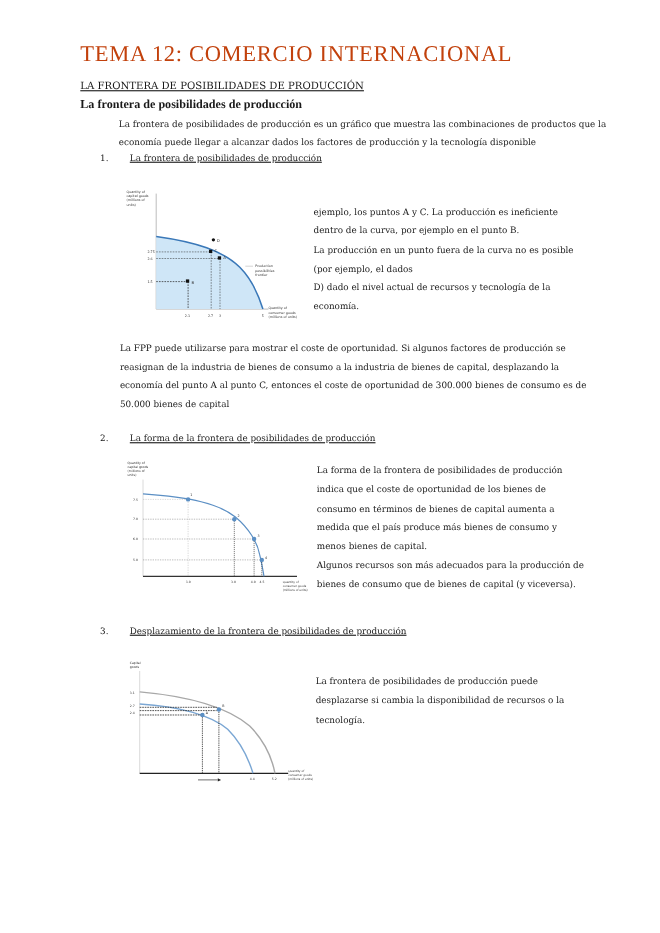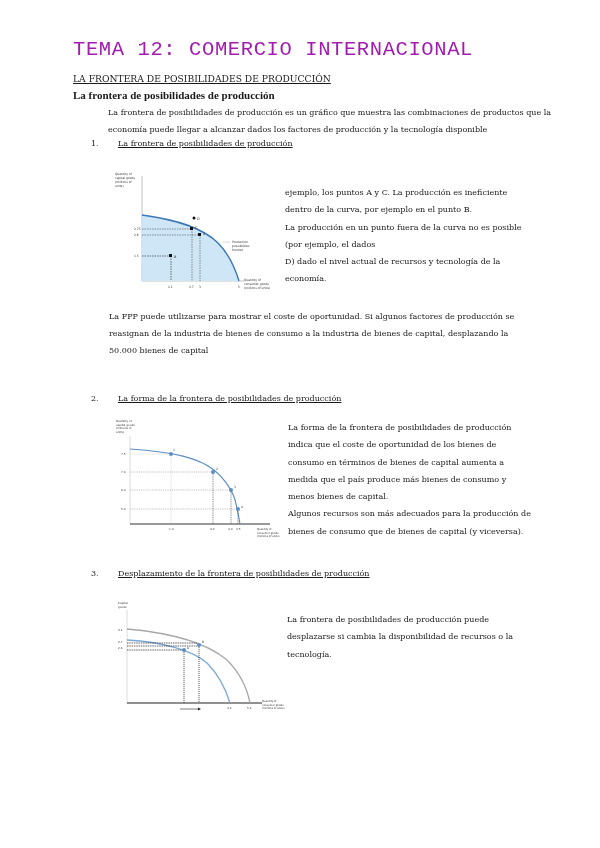--- a/index.html
+++ b/index.html
@@ -1,19 +1,19 @@
 <!DOCTYPE html>
 <html><head>
 <meta charset="utf-8">
 <style>
   html, body { margin:0; padding:0; background:#ffffff; }
   body { width:600px; height:848px; position:relative; overflow:hidden;
          font-family:"DejaVu Serif", serif; color:#1a1a1a; }
   .abs { position:absolute; }
-  .title { left:73px; top:38px; font-size:20.5px; letter-spacing:0.6px; font-family:Liberation Mono, monospace; font-weight:normal; color:#a21caf; white-space:nowrap; }
+  .title { left:73px; top:38px; font-size:20.5px; letter-spacing:0.6px; font-family:Liberation Serif, serif; font-weight:normal; color:#c2410c; white-space:nowrap; }
   .sec-head { left:73px; top:73px; font-size:9.2px; text-decoration:underline; white-space:nowrap; }
   .sub-head { left:73px; top:89px; font-size:9.4px; font-weight:bold; white-space:nowrap; font-family:"Liberation Serif", serif; font-size:11px; }
   .para { font-size:8px; line-height:17px; }
   .intro { left:73px; top:104px; width:470px;margin-left:35px; }
   .list-item { font-size:8px; white-space:nowrap; }
   .list-item .num { display:inline-block; width:27px; }
   .list-item .lbl { text-decoration:underline; }
   .rt { font-size:8px; line-height:17.3px; }
   svg text { font-family:"DejaVu Sans", sans-serif; fill:#333; }
 </style>
@@ -77,20 +77,21 @@
   <div>dentro de la curva, por ejemplo en el punto B.</div>
   <div>La producción en un punto fuera de la curva no es posible</div>
   <div>(por ejemplo, el dados</div>
   <div>D) dado el nivel actual de recursos y tecnología de la</div>
   <div>economía.</div>
 </div>
 
 <div class="abs para" style="left:109px; top:308px; width:440px;">
   <div>La FPP puede utilizarse para mostrar el coste de oportunidad. Si algunos factores de producción se</div>
   <div>reasignan de la industria de bienes de consumo a la industria de bienes de capital, desplazando la</div>
+  <div>economía del punto A al punto C, entonces el coste de oportunidad de 300.000 bienes de consumo es de</div>
   <div>50.000 bienes de capital</div>
 </div>
 
 <div class="abs list-item" style="left:91px; top:394px;">
   <span class="num">2.</span><span class="lbl">La forma de la frontera de posibilidades de producción</span>
 </div>
 
 <svg class="abs" style="left:114px; top:418px;" width="170" height="125">
   <text x="2" y="4" font-size="2.8">Quantity of</text>
   <text x="2" y="7.5" font-size="2.8">capital goods</text>

